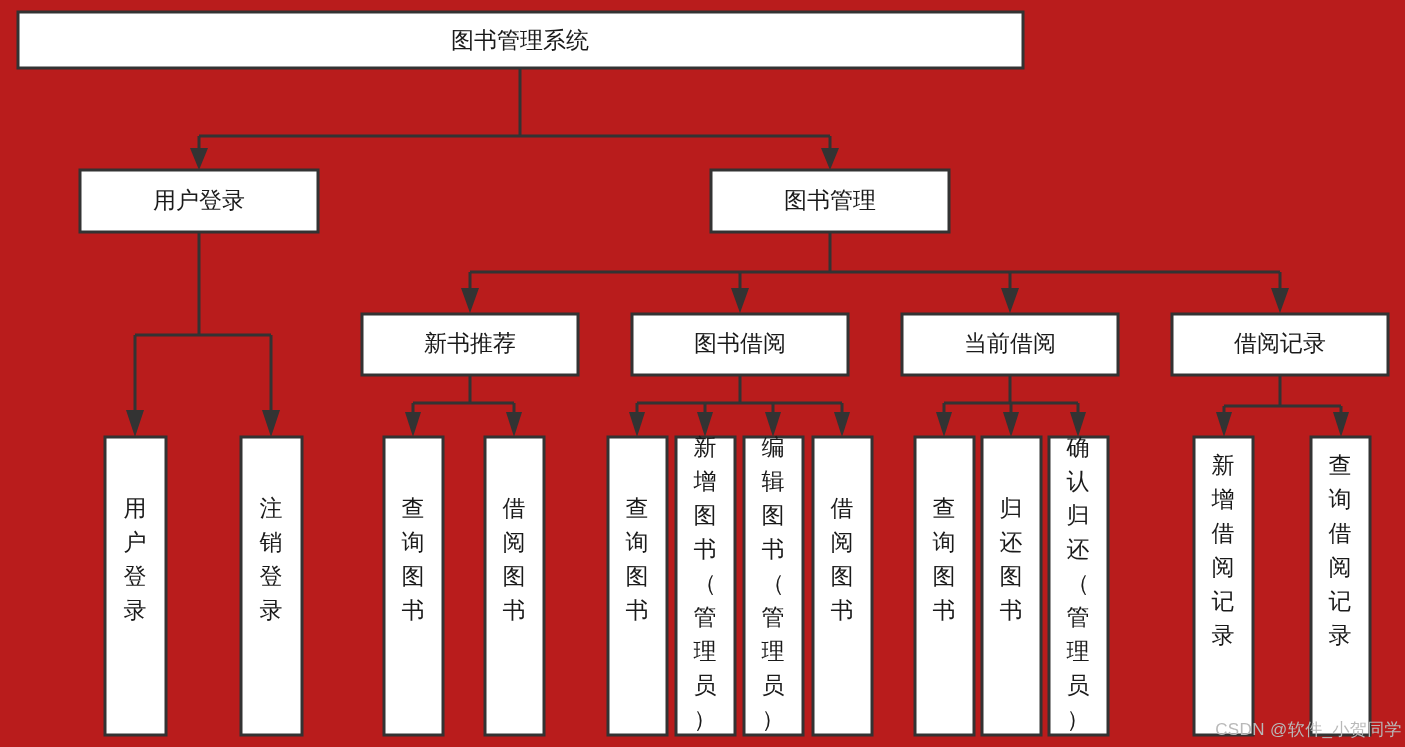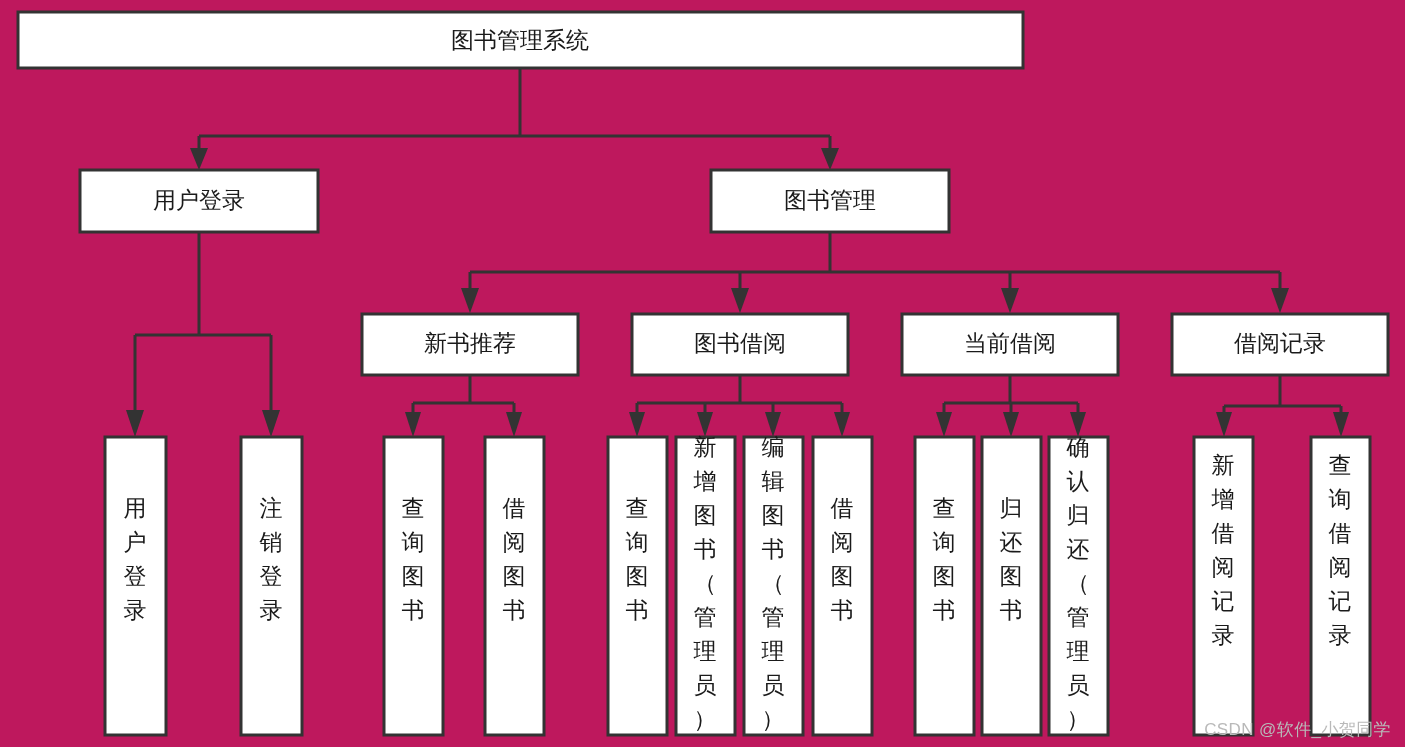--- a/index.html
+++ b/index.html
@@ -4,21 +4,21 @@
 <style>
   html, body {
     margin: 0;
     padding: 0;
     background: #ffffff;
   }
   #canvas-wrap {
     position: relative;
     width: 1405px;
     height: 747px;
-    background: #be185d;
+    background: #b91c1c;
     font-family: "Liberation Sans", "DejaVu Sans", sans-serif;
     overflow: hidden;
   }
   svg#diagram {
     position: absolute;
     left: 0;
     top: 0;
     width: 1405px;
     height: 747px;
     display: block;
@@ -46,21 +46,21 @@
     dominant-baseline: middle;
   }
   .node-label-v {
     fill: #1a1a1a;
     font-size: 23px;
     font-family: "Liberation Sans", "DejaVu Sans", sans-serif;
     text-anchor: middle;
   }
   .watermark {
     position: absolute;
-    right: 14px;
+    right: 3px;
     bottom: 6px;
     font-size: 17px;
     color: #b9b9b9;
     font-family: "Liberation Sans", "DejaVu Sans", sans-serif;
     letter-spacing: 0.4px;
     white-space: nowrap;
     pointer-events: none;
   }
 </style>
 </head>

